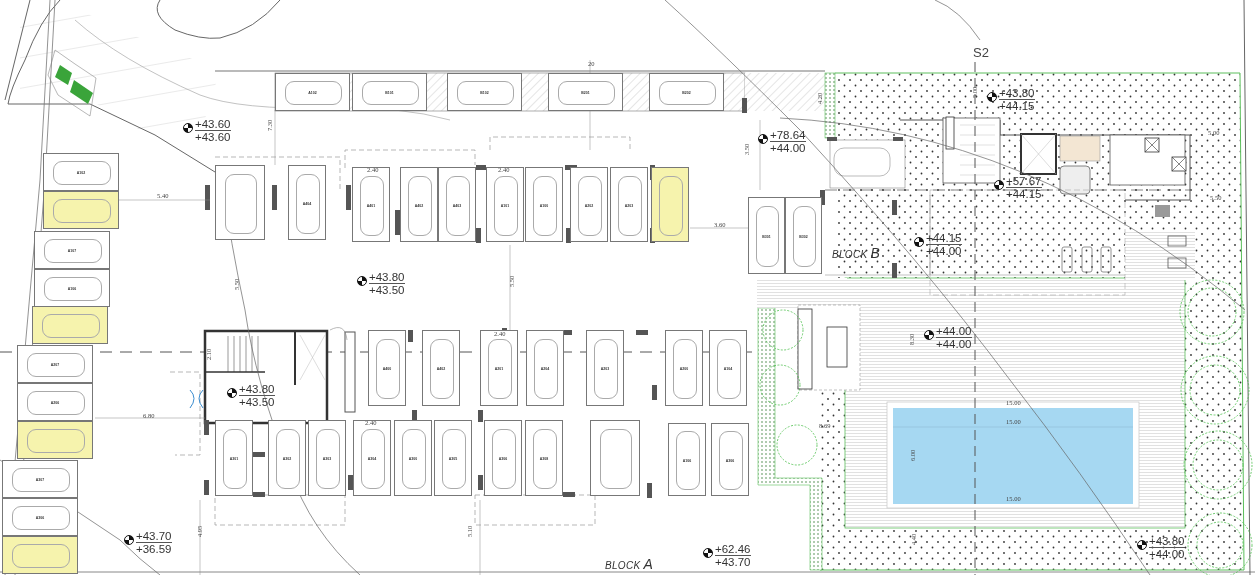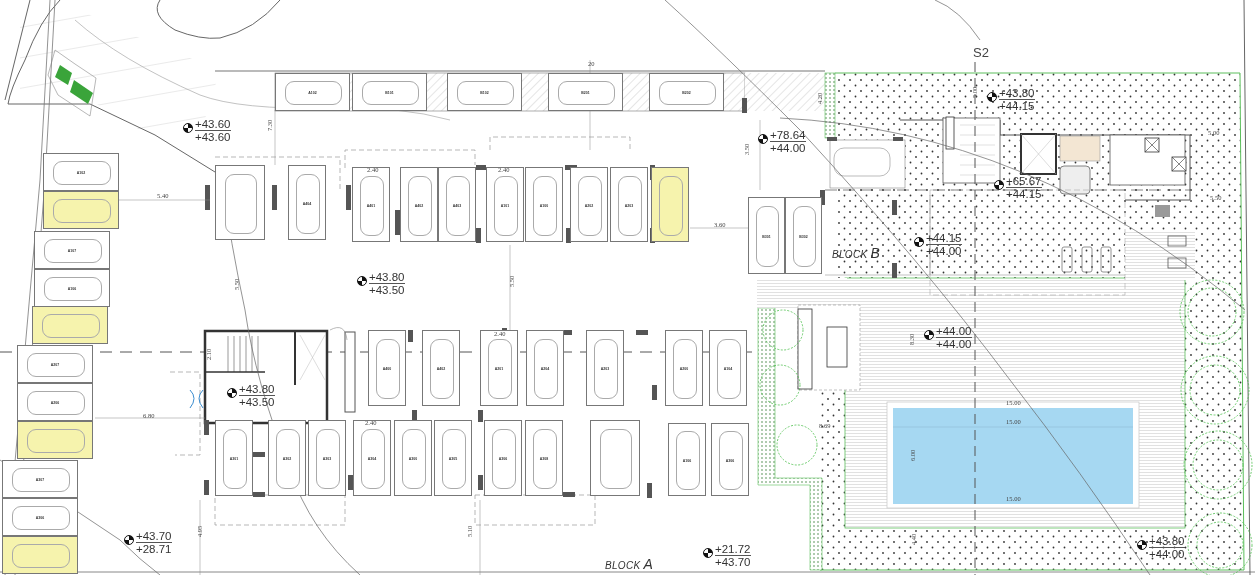--- a/index.html
+++ b/index.html
@@ -422,21 +422,21 @@
   <span class="top">+78.64</span>
   <span>+44.00</span>
 </div>
 <div class="lvl" style="left:999px;top:87px;">
   <span class="sym"></span>
   <span class="top">+43.80</span>
   <span>+44.15</span>
 </div>
 <div class="lvl" style="left:1006px;top:175px;">
   <span class="sym"></span>
-  <span class="top">+65.67</span>
+  <span class="top">+57.67</span>
   <span>+44.15</span>
 </div>
 <div class="lvl" style="left:926px;top:232px;">
   <span class="sym"></span>
   <span class="top">+44.15</span>
   <span>+44.00</span>
 </div>
 <div class="lvl" style="left:369px;top:271px;">
   <span class="sym"></span>
   <span class="top">+43.80</span>
@@ -448,25 +448,25 @@
   <span>+43.50</span>
 </div>
 <div class="lvl" style="left:936px;top:325px;">
   <span class="sym"></span>
   <span class="top">+44.00</span>
   <span>+44.00</span>
 </div>
 <div class="lvl" style="left:136px;top:530px;">
   <span class="sym"></span>
   <span class="top">+43.70</span>
-  <span>+28.71</span>
+  <span>+36.59</span>
 </div>
 <div class="lvl" style="left:715px;top:543px;">
   <span class="sym"></span>
-  <span class="top">+21.72</span>
+  <span class="top">+62.46</span>
   <span>+43.70</span>
 </div>
 <div class="lvl" style="left:1149px;top:535px;">
   <span class="sym"></span>
   <span class="top">+43.80</span>
   <span>+44.00</span>
 </div>
 
 <div class="blocklbl" style="left:605px;top:508px;margin-top:48px;">
   <span>BLOCK</span> <b>A</b>

